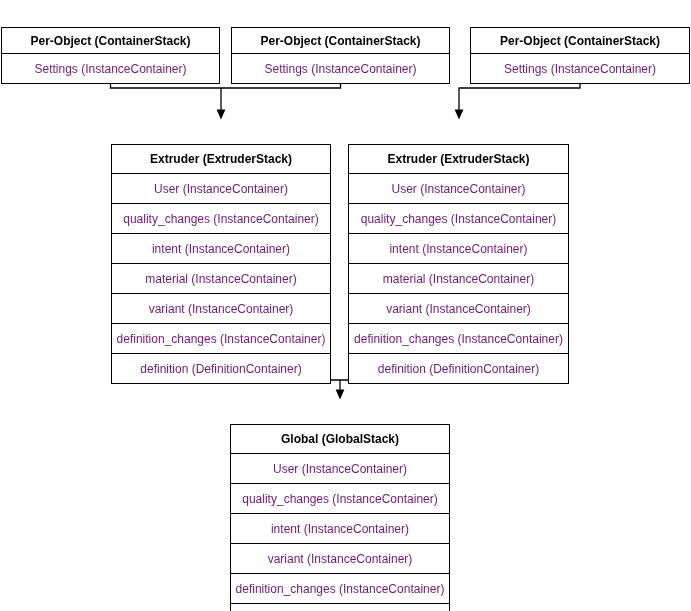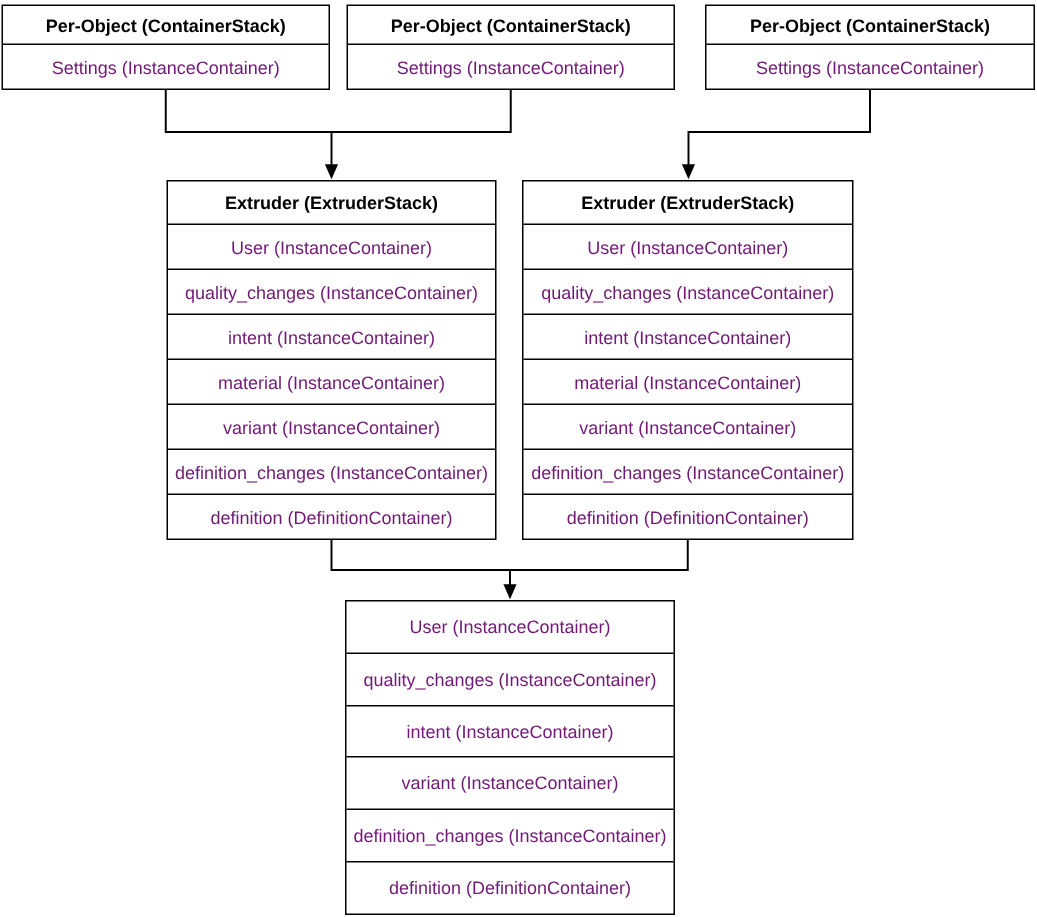--- a/index.html
+++ b/index.html
@@ -15,20 +15,21 @@
     position: absolute;
     left: 0; top: 0;
   }
   .stack-box {
     position: absolute;
     background: #ffffff;
     border: 1.3px solid #000000;
     box-sizing: border-box;
     display: flex;
     flex-direction: column;
+    margin-top: 24px;
   }
   .box-header {
     flex: 0 0 auto;
     display: flex;
     align-items: center;
     justify-content: center;
     font-size: 12px;
     font-weight: bold;
     color: #000000;
     border-bottom: 1.3px solid #000000;
@@ -101,20 +102,21 @@
     <div class="box-row">User (InstanceContainer)</div>
     <div class="box-row">quality_changes (InstanceContainer)</div>
     <div class="box-row">intent (InstanceContainer)</div>
     <div class="box-row">material (InstanceContainer)</div>
     <div class="box-row">variant (InstanceContainer)</div>
     <div class="box-row">definition_changes (InstanceContainer)</div>
     <div class="box-row">definition (DefinitionContainer)</div>
   </div>
 
   <div class="stack-box" style="left:230px; top:400px; width:220px; height:210px;">
+    <div class="box-header hdr-lg">Global (GlobalStack)</div>
     <div class="box-row">User (InstanceContainer)</div>
     <div class="box-row">quality_changes (InstanceContainer)</div>
     <div class="box-row">intent (InstanceContainer)</div>
     <div class="box-row">variant (InstanceContainer)</div>
     <div class="box-row">definition_changes (InstanceContainer)</div>
     <div class="box-row">definition (DefinitionContainer)</div>
   </div>
 
 </div>
 

